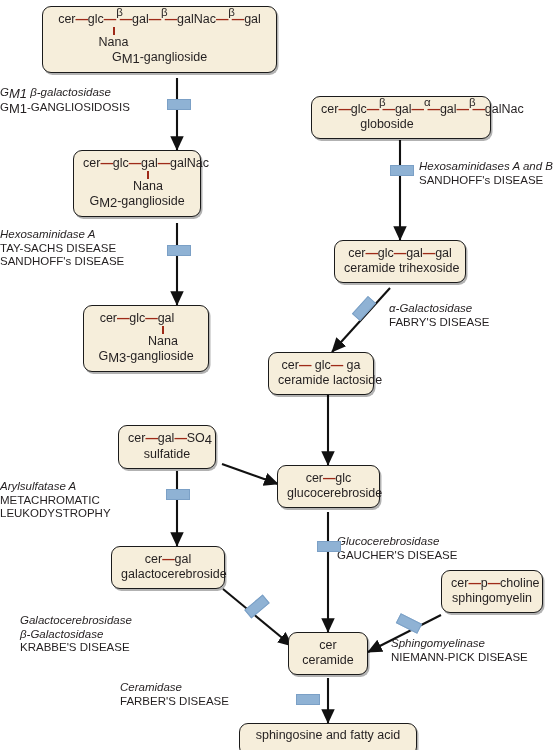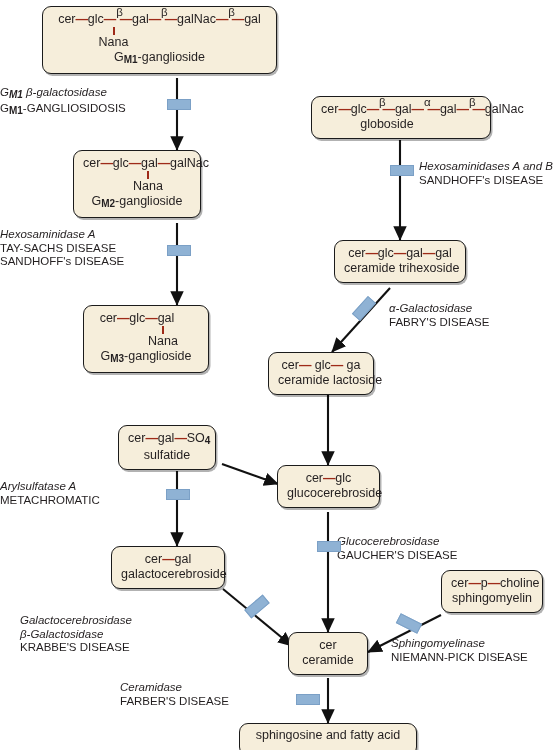--- a/index.html
+++ b/index.html
@@ -7,21 +7,21 @@
        font-family:"Liberation Sans","DejaVu Sans",sans-serif;color:#231f20;}
   #stage{position:absolute;inset:0;width:555px;height:750px;}
   svg.edges{position:absolute;left:0;top:0;width:555px;height:750px;overflow:visible;}
 
   .node{position:absolute;box-sizing:border-box;background:#f6eedb;
         border:1.6px solid #1b1b1b;border-radius:9px;
         text-align:center;padding:5px 9px 6px 9px;
         box-shadow:1.5px 2px 0 rgba(0,0,0,.30);}
   .nline{font-size:12.5px;line-height:15px;white-space:nowrap;}
   .nline .bond{color:#9e2a18;font-weight:700;letter-spacing:-.2px;}
-  .sub{font-size:10px;vertical-align:-2px;font-weight:bold;}
+  .sub{font-size:13px;vertical-align:-2px;}
   .nm{font-size:12.5px;line-height:15px;white-space:nowrap;}
   .supgreek{position:relative;top:-7px;font-size:11.5px;}
   .vstub{display:block;width:2px;height:8px;background:#9e2a18;margin:0 auto;}
 
   .enz{position:absolute;font-size:11.5px;line-height:13.5px;color:#231f20;white-space:nowrap;}
   .enz .it{font-style:italic;}
   .enz.right{}
   .enz.left{text-align:left;}
 
   .block{position:absolute;width:22px;height:9px;background:#8fb2d4;
@@ -149,20 +149,21 @@
 
   <div class="enz left" style="left:389px;top:302px;">
     <div class="it">α-Galactosidase</div>
     <div>FABRY'S DISEASE</div>
   </div>
   <div class="block" style="left:352px;top:303px;transform:rotate(-48deg);"></div>
 
   <div class="enz right" style="left:0px;top:480px;width:150px;">
     <div class="it">Arylsulfatase A</div>
     <div>METACHROMATIC</div>
+    <div>LEUKODYSTROPHY</div>
   </div>
   <div class="block" style="left:166px;top:489px;"></div>
 
   <div class="enz left" style="left:337px;top:535px;">
     <div class="it">Glucocerebrosidase</div>
     <div>GAUCHER'S DISEASE</div>
   </div>
   <div class="block" style="left:317px;top:541px;"></div>
 
   <div class="enz right" style="left:20px;top:601px;width:185px;margin-top:13px;">

